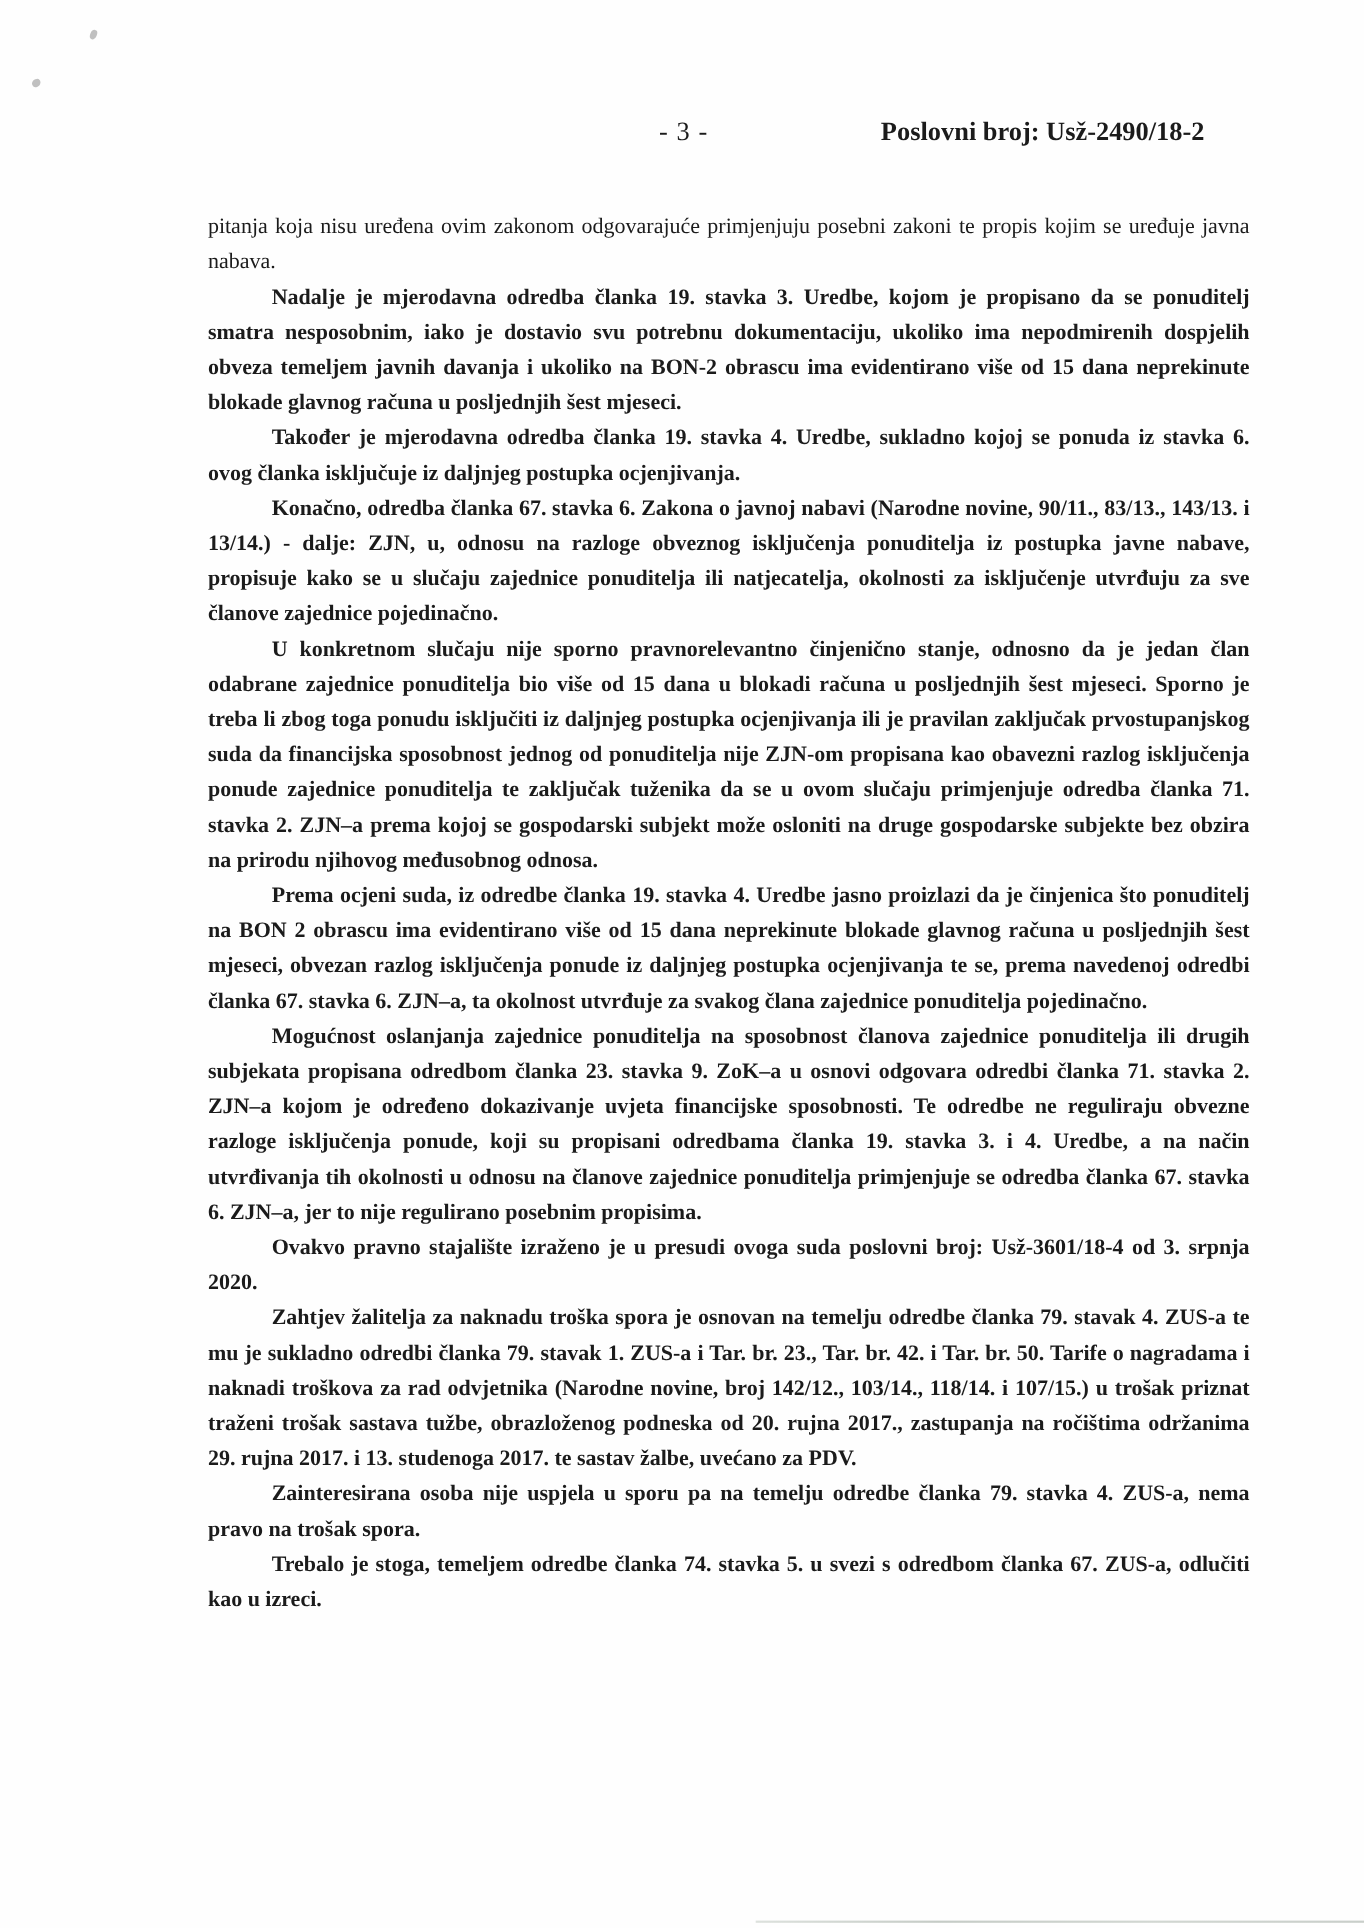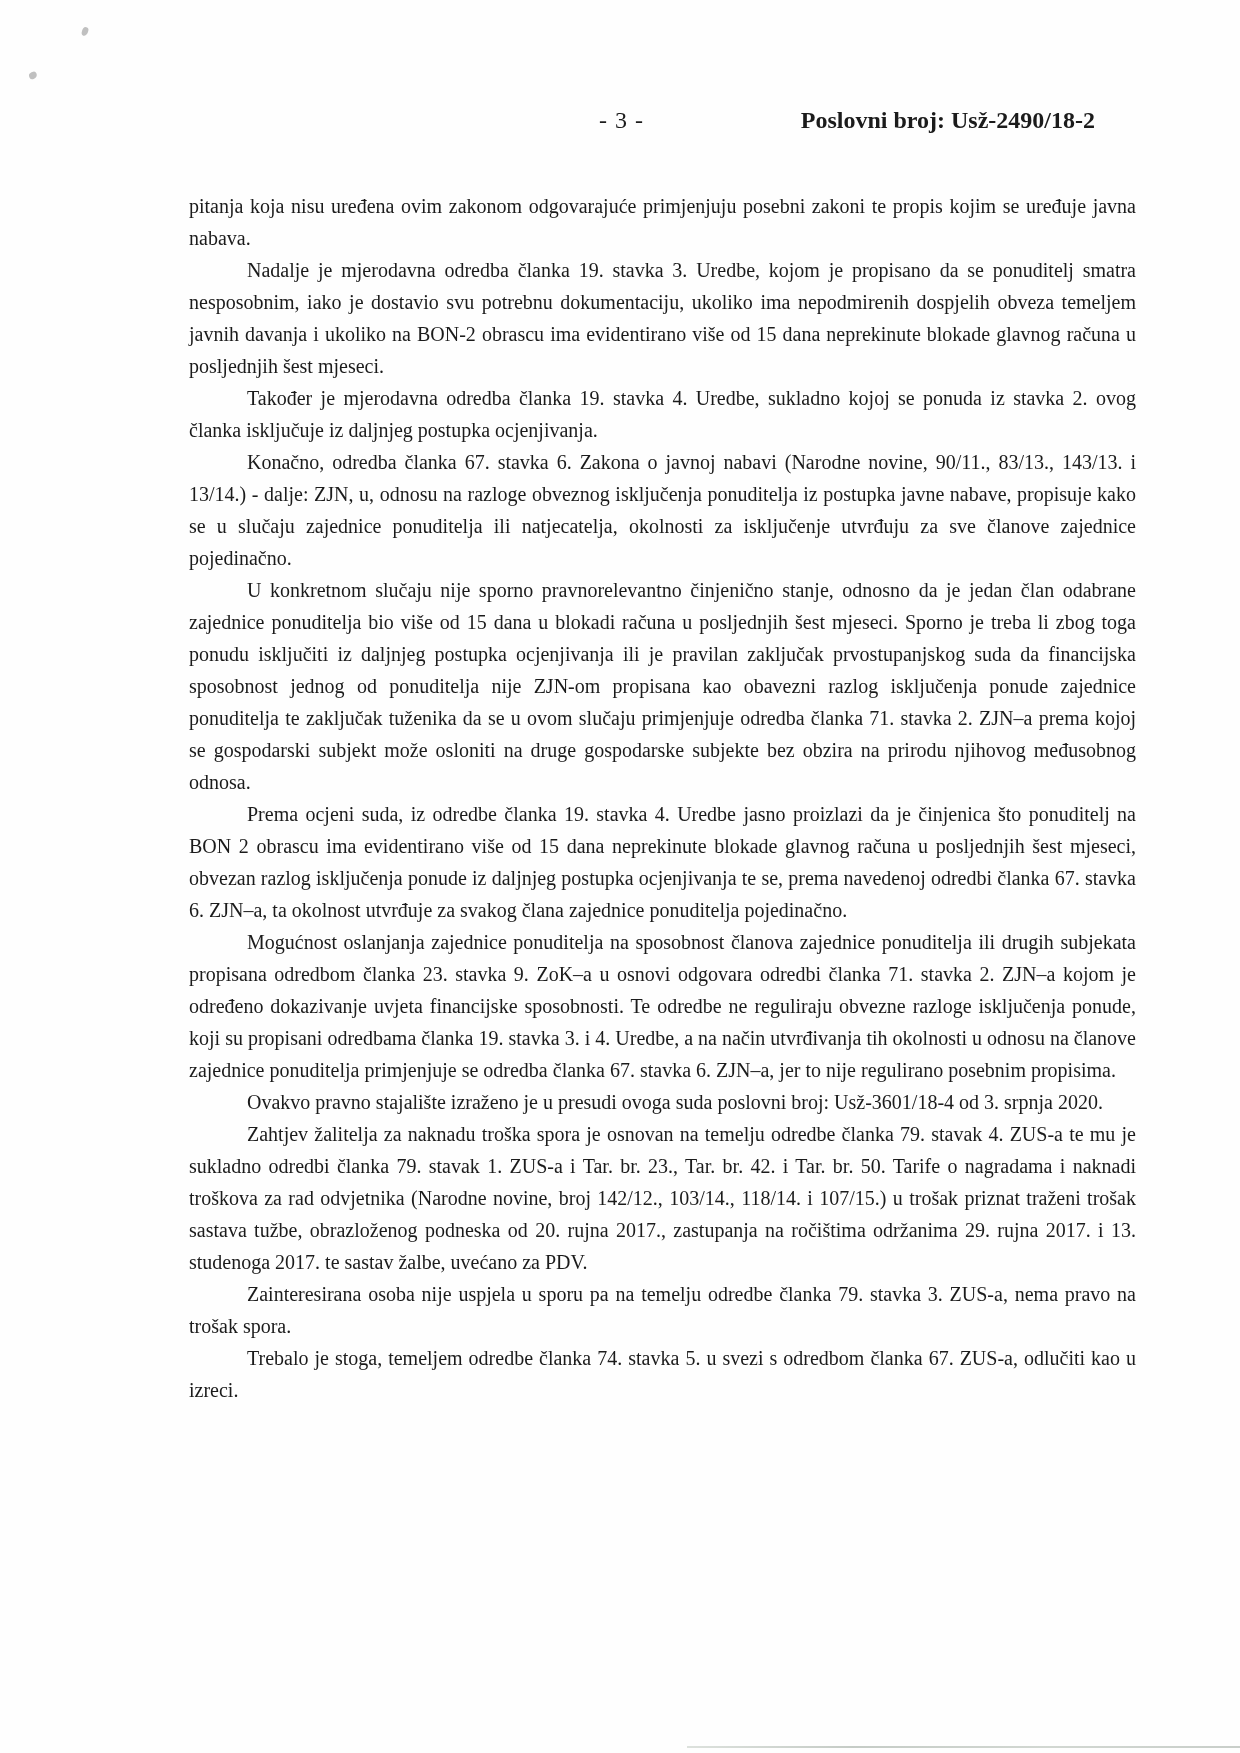--- a/index.html
+++ b/index.html
@@ -50,20 +50,21 @@
     line-height: 32px;
     text-align: justify;
     margin-left: 41px;
   }
   .doc-body p {
     margin: 0;
     padding: 0;
   }
   .doc-body p.indent {
     text-indent: 58px;
+    font-weight: bold;
   }
   
   .speck {
     position: absolute;
     background: #8d8d8d;
     border-radius: 50% 40% 55% 45%;
     opacity: 0.55;
   }
   .speck-1 { left: 82px; top: 27px; width: 6px; height: 9px; transform: rotate(18deg); }
   .speck-2 { left: 29px; top: 72px; width: 8px; height: 7px; transform: rotate(-25deg); }
@@ -86,26 +87,26 @@
   <span class="speck speck-2"></span>
 
   <div class="header-row">
     <span class="page-number">- 3 -</span>
     <span class="case-number">Poslovni broj: Usž-2490/18-2</span>
   </div>
 
   <div class="doc-body">
     <p>pitanja koja nisu uređena ovim zakonom odgovarajuće primjenjuju posebni zakoni te propis kojim se uređuje javna nabava.</p>
     <p class="indent">Nadalje je mjerodavna odredba članka 19. stavka 3. Uredbe, kojom je propisano da se ponuditelj smatra nesposobnim, iako je dostavio svu potrebnu dokumentaciju, ukoliko ima nepodmirenih dospjelih obveza temeljem javnih davanja i ukoliko na BON-2 obrascu ima evidentirano više od 15 dana neprekinute blokade glavnog računa u posljednjih šest mjeseci.</p>
-    <p class="indent">Također je mjerodavna odredba članka 19. stavka 4. Uredbe, sukladno kojoj se ponuda iz stavka 2. ovog članka isključuje iz daljnjeg postupka ocjenjivanja.</p>
+    <p class="indent">Također je mjerodavna odredba članka 19. stavka 4. Uredbe, sukladno kojoj se ponuda iz stavka 6. ovog članka isključuje iz daljnjeg postupka ocjenjivanja.</p>
     <p class="indent">Konačno, odredba članka 67. stavka 6. Zakona o javnoj nabavi (Narodne novine, 90/11., 83/13., 143/13. i 13/14.) - dalje: ZJN, u, odnosu na razloge obveznog isključenja ponuditelja iz postupka javne nabave, propisuje kako se u slučaju zajednice ponuditelja ili natjecatelja, okolnosti za isključenje utvrđuju za sve članove zajednice pojedinačno.</p>
     <p class="indent">U konkretnom slučaju nije sporno pravnorelevantno činjenično stanje, odnosno da je jedan član odabrane zajednice ponuditelja bio više od 15 dana u blokadi računa u posljednjih šest mjeseci. Sporno je treba li zbog toga ponudu isključiti iz daljnjeg postupka ocjenjivanja ili je pravilan zaključak prvostupanjskog suda da financijska sposobnost jednog od ponuditelja nije ZJN-om propisana kao obavezni razlog isključenja ponude zajednice ponuditelja te zaključak tuženika da se u ovom slučaju primjenjuje odredba članka 71. stavka 2. ZJN–a prema kojoj se gospodarski subjekt može osloniti na druge gospodarske subjekte bez obzira na prirodu njihovog međusobnog odnosa.</p>
     <p class="indent">Prema ocjeni suda, iz odredbe članka 19. stavka 4. Uredbe jasno proizlazi da je činjenica što ponuditelj na BON 2 obrascu ima evidentirano više od 15 dana neprekinute blokade glavnog računa u posljednjih šest mjeseci, obvezan razlog isključenja ponude iz daljnjeg postupka ocjenjivanja te se, prema navedenoj odredbi članka 67. stavka 6. ZJN–a, ta okolnost utvrđuje za svakog člana zajednice ponuditelja pojedinačno.</p>
     <p class="indent">Mogućnost oslanjanja zajednice ponuditelja na sposobnost članova zajednice ponuditelja ili drugih subjekata propisana odredbom članka 23. stavka 9. ZoK–a u osnovi odgovara odredbi članka 71. stavka 2. ZJN–a kojom je određeno dokazivanje uvjeta financijske sposobnosti. Te odredbe ne reguliraju obvezne razloge isključenja ponude, koji su propisani odredbama članka 19. stavka 3. i 4. Uredbe, a na način utvrđivanja tih okolnosti u odnosu na članove zajednice ponuditelja primjenjuje se odredba članka 67. stavka 6. ZJN–a, jer to nije regulirano posebnim propisima.</p>
     <p class="indent">Ovakvo pravno stajalište izraženo je u presudi ovoga suda poslovni broj: Usž-3601/18-4 od 3. srpnja 2020.</p>
     <p class="indent">Zahtjev žalitelja za naknadu troška spora je osnovan na temelju odredbe članka 79. stavak 4. ZUS-a te mu je sukladno odredbi članka 79. stavak 1. ZUS-a i Tar. br. 23., Tar. br. 42. i Tar. br. 50. Tarife o nagradama i naknadi troškova za rad odvjetnika (Narodne novine, broj 142/12., 103/14., 118/14. i 107/15.) u trošak priznat traženi trošak sastava tužbe, obrazloženog podneska od 20. rujna 2017., zastupanja na ročištima održanima 29. rujna 2017. i 13. studenoga 2017. te sastav žalbe, uvećano za PDV.</p>
-    <p class="indent">Zainteresirana osoba nije uspjela u sporu pa na temelju odredbe članka 79. stavka 3. ZUS-a, nema pravo na trošak spora.</p>
+    <p class="indent">Zainteresirana osoba nije uspjela u sporu pa na temelju odredbe članka 79. stavka 4. ZUS-a, nema pravo na trošak spora.</p>
     <p class="indent">Trebalo je stoga, temeljem odredbe članka 74. stavka 5. u svezi s odredbom članka 67. ZUS-a, odlučiti kao u izreci.</p>
   </div>
 
   <div class="scan-line-bottom"></div>
 
 </div>
 
 </body></html>

